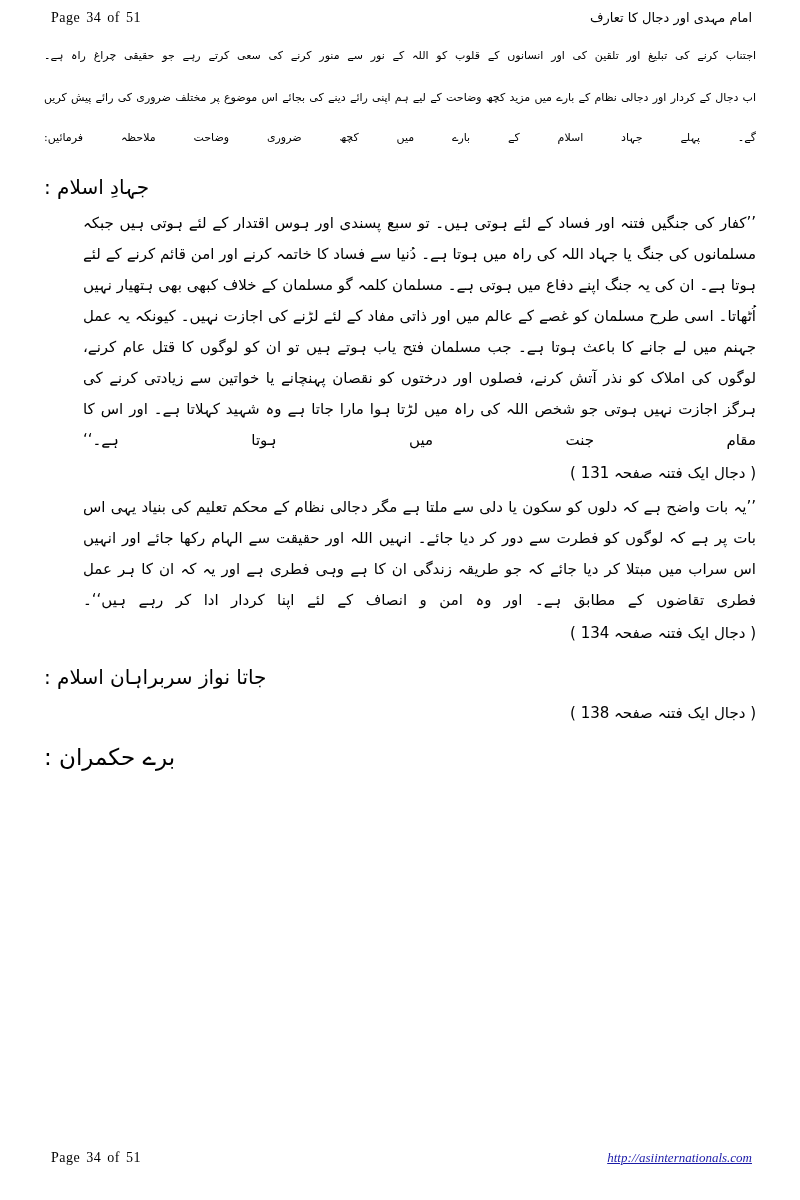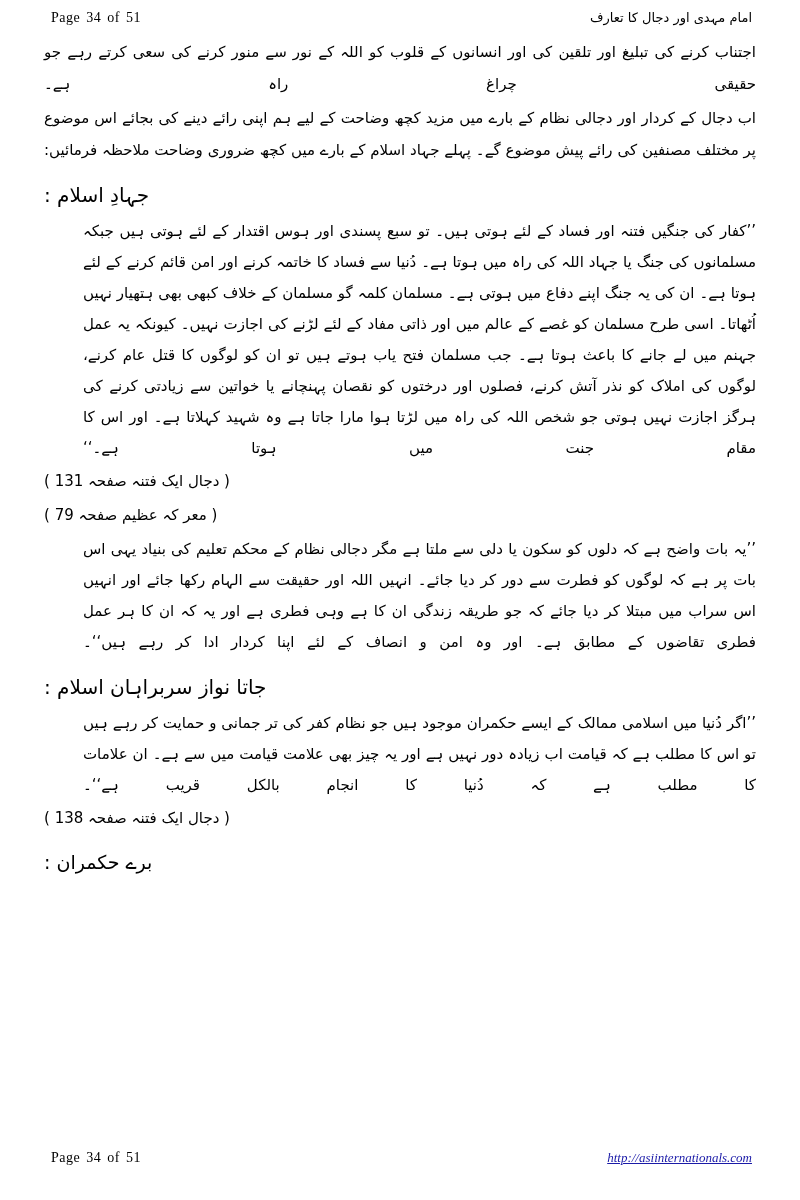--- a/index.html
+++ b/index.html
@@ -71,42 +71,42 @@
   .para {
     direction: rtl;
     text-align: justify;
     text-align-last: justify;
     font-size: 15.5px;
     line-height: 31px;
     margin: 0 0 2px 0;
     color: #000;
   }
   .para.intro {
-    font-size: 15px;
-    line-height: 32px;
+    font-size: 11px;
+    line-height: 40px;
   }
   .quote {
     font-size: 15px;
     line-height: 31px;
     margin-left: 39px;
   }
   .heading {
     direction: rtl;
     text-align: left;
     font-size: 20px;
     line-height: 30px;
     margin: 14px 0 6px 0;
     font-family: "DejaVu Sans", sans-serif;
   }
   .heading.small {
-    font-size: 19px;
+    font-size: 23px;
   }
   .ref-line {
     direction: rtl;
-    text-align: left;
+    text-align: right;
     font-size: 15px;
     line-height: 30px;
     margin: 0 0 4px 0;
   }
   .last-line {
     direction: rtl;
     text-align: justify;
     text-align-last: justify;
     font-size: 15.5px;
     line-height: 30px;
@@ -121,35 +121,34 @@
     <div class="page-label">
       <span class="num">Page</span><span class="num">34</span><span class="num">of</span><span class="num">51</span>
     </div>
     <div class="header-urdu">امام مہدی اور دجال کا تعارف</div>
   </div>
 
   <div class="body">
 
     <p class="para intro">اجتناب کرنے کی تبلیغ اور تلقین کی اور انسانوں کے قلوب کو اللہ کے نور سے منور کرنے کی سعی کرتے رہے جو حقیقی چراغ راہ ہے۔</p>
 
-    <p class="para intro">اب دجال کے کردار اور دجالی نظام کے بارے میں مزید کچھ وضاحت کے لیے ہم اپنی رائے دینے کی بجائے اس موضوع پر مختلف مصنفین کی رائے پیش موضوع گے۔ پہلے جہاد اسلام کے بارے میں کچھ ضروری وضاحت ملاحظہ فرمائیں:</p>
+    <p class="para intro">اب دجال کے کردار اور دجالی نظام کے بارے میں مزید کچھ وضاحت کے لیے ہم اپنی رائے دینے کی بجائے اس موضوع پر مختلف ضروری کی رائے پیش کریں گے۔ پہلے جہاد اسلام کے بارے میں کچھ ضروری وضاحت ملاحظہ فرمائیں:</p>
 
     <div class="heading">جہادِ اسلام :</div>
 
     <p class="para quote">’’کفار کی جنگیں فتنہ اور فساد کے لئے ہوتی ہیں۔ تو سبع پسندی اور ہوس اقتدار کے لئے ہوتی ہیں جبکہ مسلمانوں کی جنگ یا جہاد اللہ کی راہ میں ہوتا ہے۔ دُنیا سے فساد کا خاتمہ کرنے اور امن قائم کرنے کے لئے ہوتا ہے۔ ان کی یہ جنگ اپنے دفاع میں ہوتی ہے۔ مسلمان کلمہ گو مسلمان کے خلاف کبھی بھی ہتھیار نہیں اُٹھاتا۔ اسی طرح مسلمان کو غصے کے عالم میں اور ذاتی مفاد کے لئے لڑنے کی اجازت نہیں۔ کیونکہ یہ عمل جہنم میں لے جانے کا باعث ہوتا ہے۔ جب مسلمان فتح یاب ہوتے ہیں تو ان کو لوگوں کا قتل عام کرنے، لوگوں کی املاک کو نذر آتش کرنے، فصلوں اور درختوں کو نقصان پہنچانے یا خواتین سے زیادتی کرنے کی ہرگز اجازت نہیں ہوتی جو شخص اللہ کی راہ میں لڑتا ہوا مارا جاتا ہے وہ شہید کہلاتا ہے۔ اور اس کا مقام جنت میں ہوتا ہے۔‘‘</p>
     <div class="ref-line">( دجال ایک فتنہ صفحہ 131 )</div>
 
 
-    <div class="ref-line">( معر کہ عظیم صفحہ 79 )</div>
 
     <p class="para quote">’’یہ بات واضح ہے کہ دلوں کو سکون یا دلی سے ملتا ہے مگر دجالی نظام کے محکم تعلیم کی بنیاد یہی اس بات پر ہے کہ لوگوں کو فطرت سے دور کر دیا جائے۔ انہیں اللہ اور حقیقت سے الہام رکھا جائے اور انہیں اس سراب میں مبتلا کر دیا جائے کہ جو طریقہ زندگی ان کا ہے وہی فطری ہے اور یہ کہ ان کا ہر عمل فطری تقاضوں کے مطابق ہے۔ اور وہ امن و انصاف کے لئے اپنا کردار ادا کر رہے ہیں‘‘۔</p>
+    <div class="ref-line">( دجال ایک فتنہ صفحہ 134 )</div>
 
     <div class="heading">جاتا نواز سربراہان اسلام :</div>
 
-    <p class="para quote">’’اگر دُنیا میں اسلامی ممالک کے ایسے حکمران موجود ہیں جو نظام کفر کی تر جمانی و حمایت کر رہے ہیں تو اس کا مطلب ہے کہ قیامت اب زیادہ دور نہیں ہے اور یہ چیز بھی علامت قیامت میں سے ہے۔ ان علامات کا مطلب ہے کہ دُنیا کا انجام بالکل قریب ہے‘‘۔</p>
     <div class="ref-line">( دجال ایک فتنہ صفحہ 138 )</div>
 
     <div class="heading small">برے حکمران :</div>
 
 
   </div>
 
   <div class="footer-row">
     <div class="page-label">
       <span class="num">Page</span><span class="num">34</span><span class="num">of</span><span class="num">51</span>

